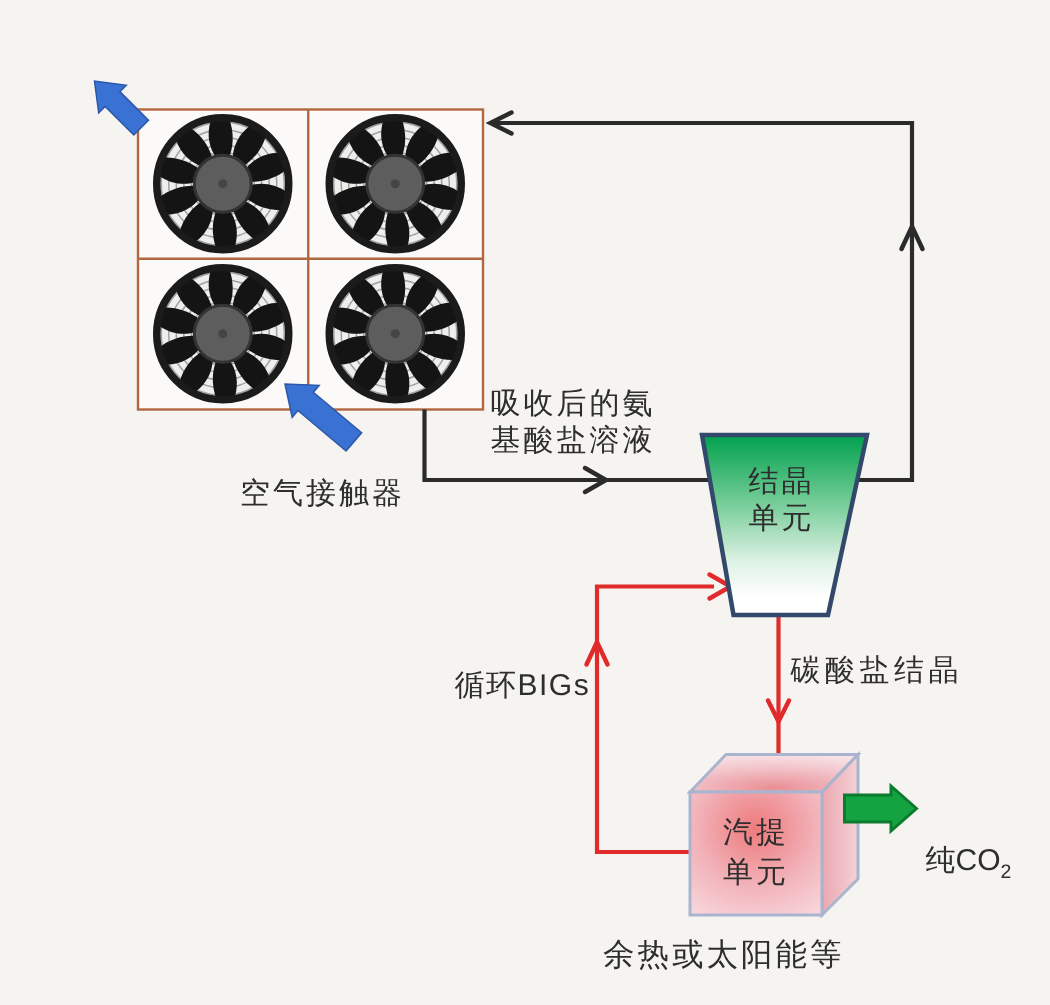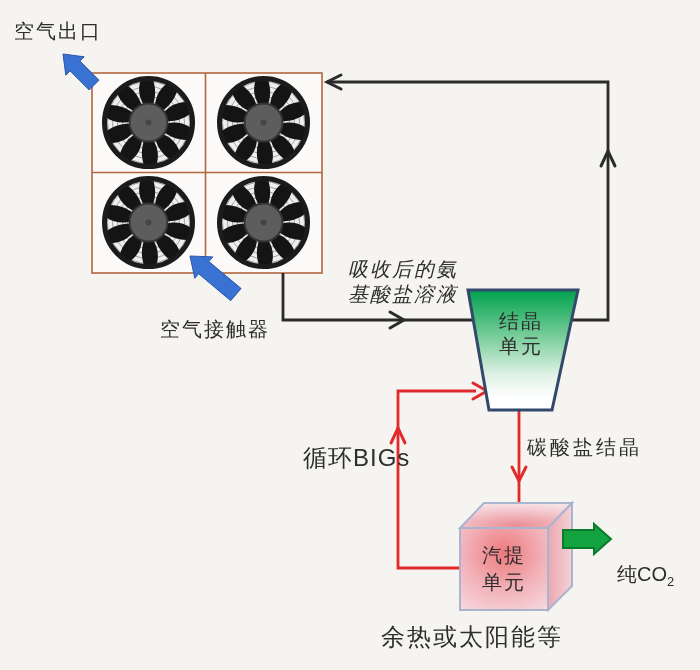--- a/index.html
+++ b/index.html
@@ -118,25 +118,24 @@
 
     <g>
       <polygon points="460,528 484,503 572,503 548,528" fill="url(#gradBoxTop)" class="box-edge"></polygon>
       <polygon points="548,528 572,503 572,586 548,610" fill="url(#gradBoxRight)" class="box-edge"></polygon>
       <rect x="460" y="528" width="88" height="82" fill="url(#gradBoxFront)" class="box-edge"></rect>
     </g>
 
     <polygon class="arrow-green" points="611,539 594,524 594,530 563,530 563,548 594,548 594,554"></polygon>
   </svg>
 
-  <div class="label" style="left:14px;top:19px;">空气出口</div>
-  <div class="label" style="left:348px;top:257px;font-style:italic;">吸收后的氨
+  <div class="label" style="left:327px;top:257px;">吸收后的氨
 基酸盐溶液</div>
   <div class="label" style="left:160px;top:317px;">空气接触器</div>
   <div class="label center" style="left:487px;top:309px;width:68px;text-align:center;">结晶
 单元</div>
-  <div class="label" style="left:303px;top:445px;font-size:24px;letter-spacing:1px;">循环BIGs</div>
+  <div class="label" style="left:303px;top:445px;font-size:20px;letter-spacing:1px;">循环BIGs</div>
   <div class="label" style="left:527px;top:435px;letter-spacing:3px;">碳酸盐结晶</div>
   <div class="label center" style="left:460px;top:542px;width:88px;line-height:27px;">汽提
 单元</div>
   <div class="label" style="left:617px;top:527px;letter-spacing:0;margin-top:35px;"><span>纯CO</span><sub style="font-size:13px;">2</sub></div>
-  <div class="label" style="left:381px;top:624px;font-size:24px;">余热或太阳能等</div>
+  <div class="label" style="left:402px;top:624px;font-size:21px;">余热或太阳能等</div>
 </div>
 
 </body></html>

